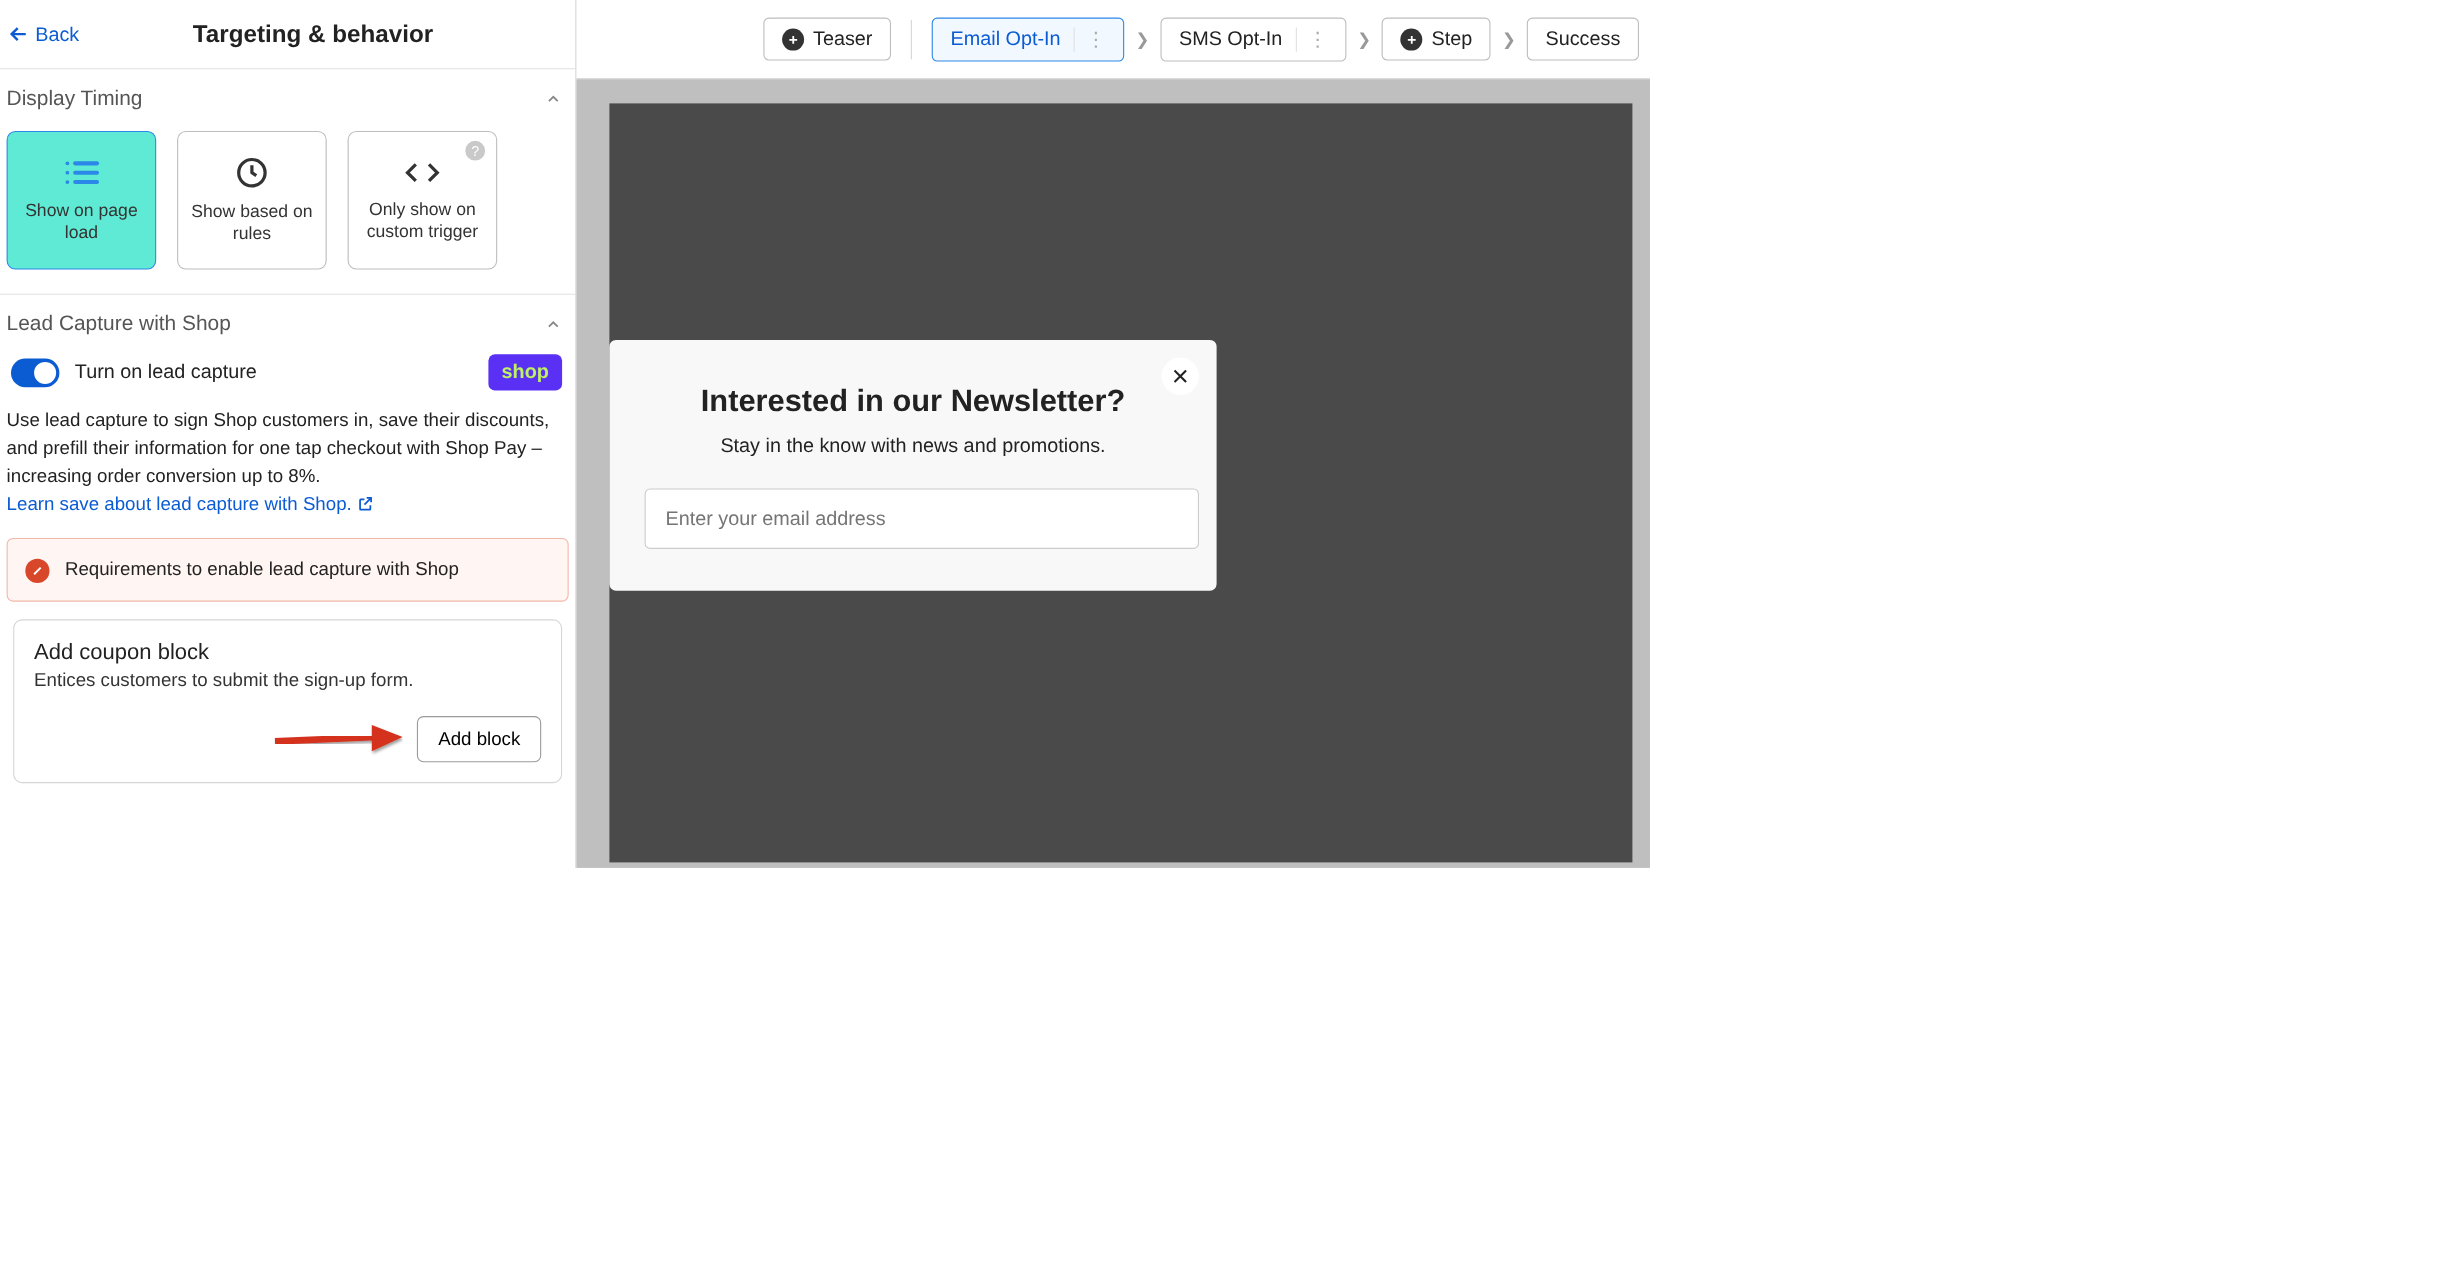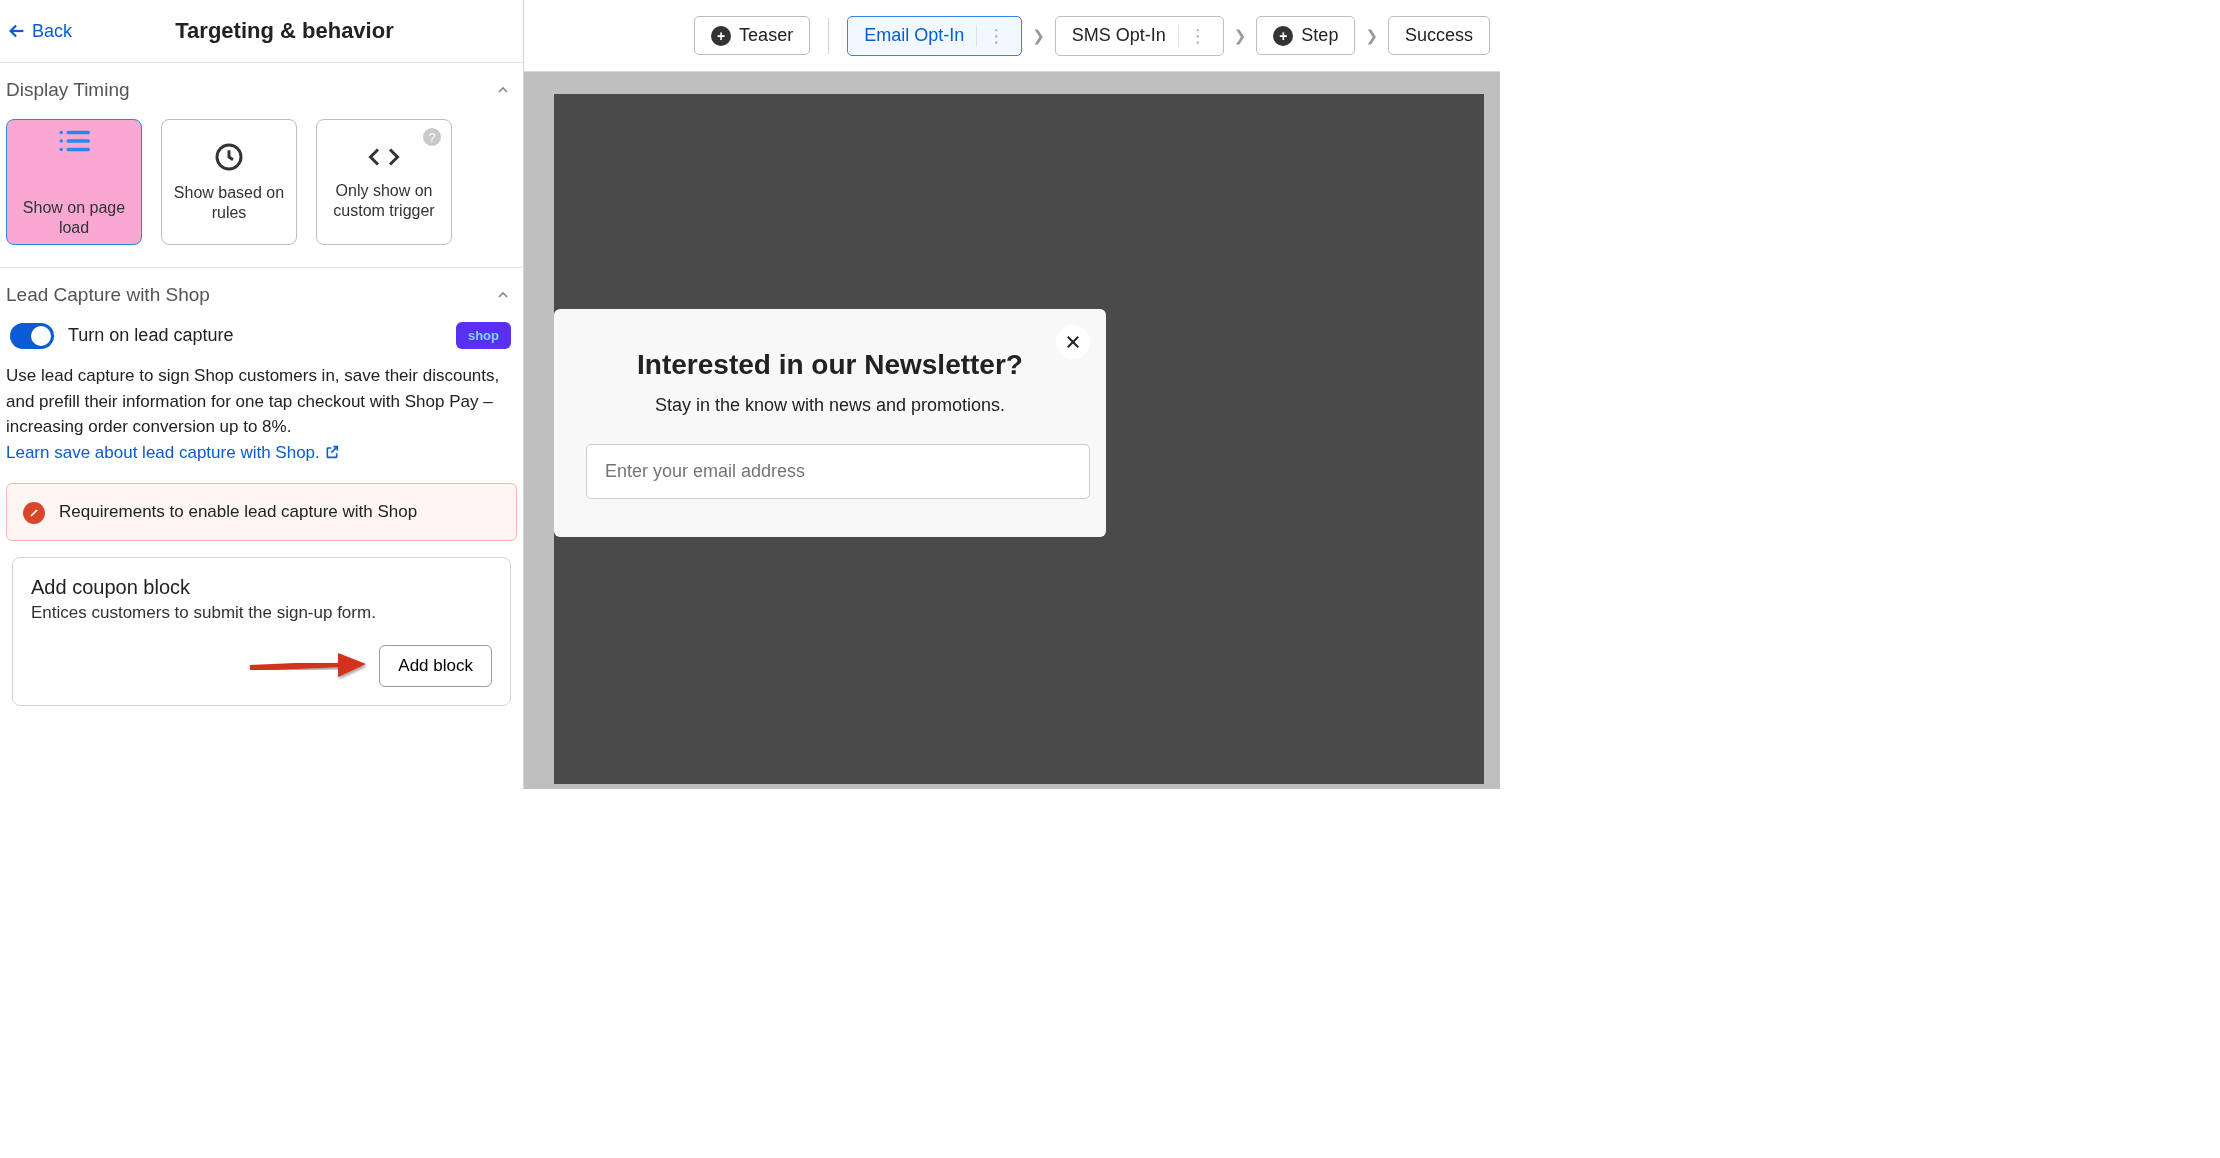--- a/index.html
+++ b/index.html
@@ -68,22 +68,21 @@
       align-items: center;
       justify-content: center;
       gap: 10px;
       cursor: pointer;
       position: relative;
       text-align: center;
       padding: 6px;
     }
     .timing-card.selected {
       border-color: #2b87e8;
-      background: #f9a8d4;
-      justify-content: space-between;
+      background: #5eead4;
     }
     .timing-label { font-size: 16px; color: #333; line-height: 1.25; }
     .help-badge {
       position: absolute;
       top: 8px; right: 10px;
       width: 18px; height: 18px;
       border-radius: 50%;
       background: #c9c9c9;
       color: #fff;
       font-size: 13px;
@@ -105,23 +104,23 @@
     .toggle-knob {
       position: absolute;
       width: 20px; height: 20px;
       background: #fff;
       border-radius: 50%;
       top: 3px; right: 3px;
     }
     .lead-toggle-label { font-size: 18px; flex: 1; }
     .shop-badge {
       background: #5a31f4;
-      color: #7dd3fc;
+      color: #bef264;
       font-weight: 700;
-      font-size: 13px;
+      font-size: 18px;
       padding: 6px 12px;
       border-radius: 6px;
     }
     .lead-description {
       font-size: 17px;
       line-height: 1.5;
       color: #222;
       padding: 0 6px 6px 0;
     }
     .link { color: #0b5bd3; cursor: pointer; display: inline-flex; align-items: center; gap: 4px; }

